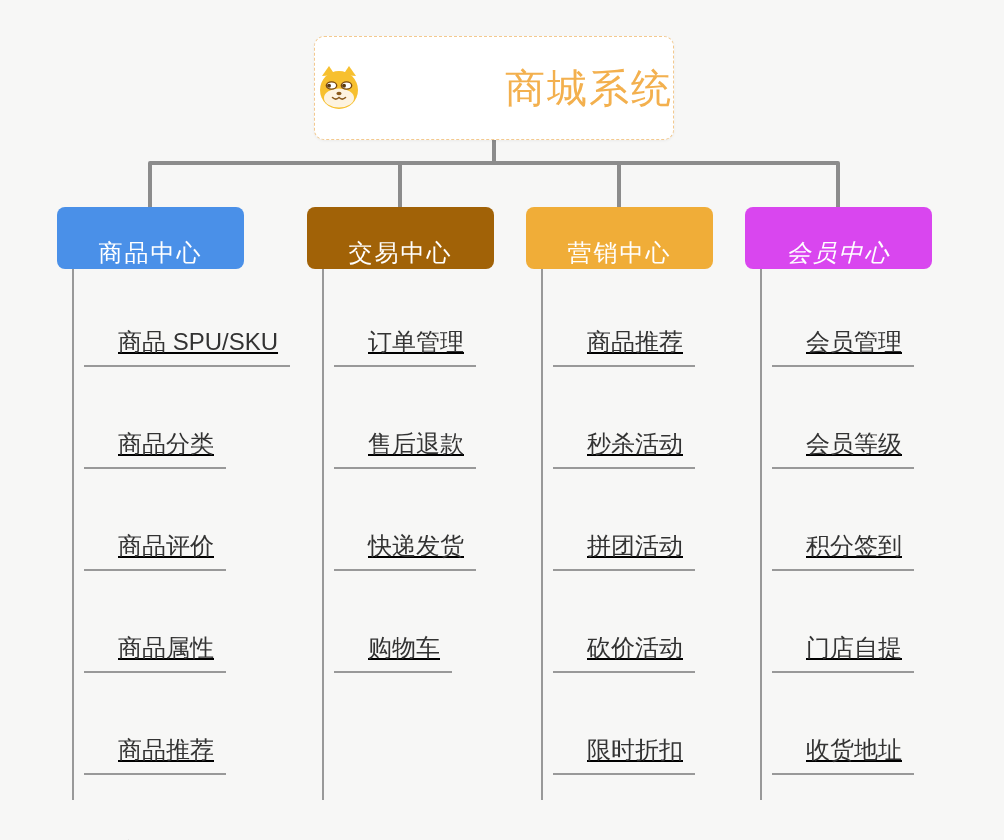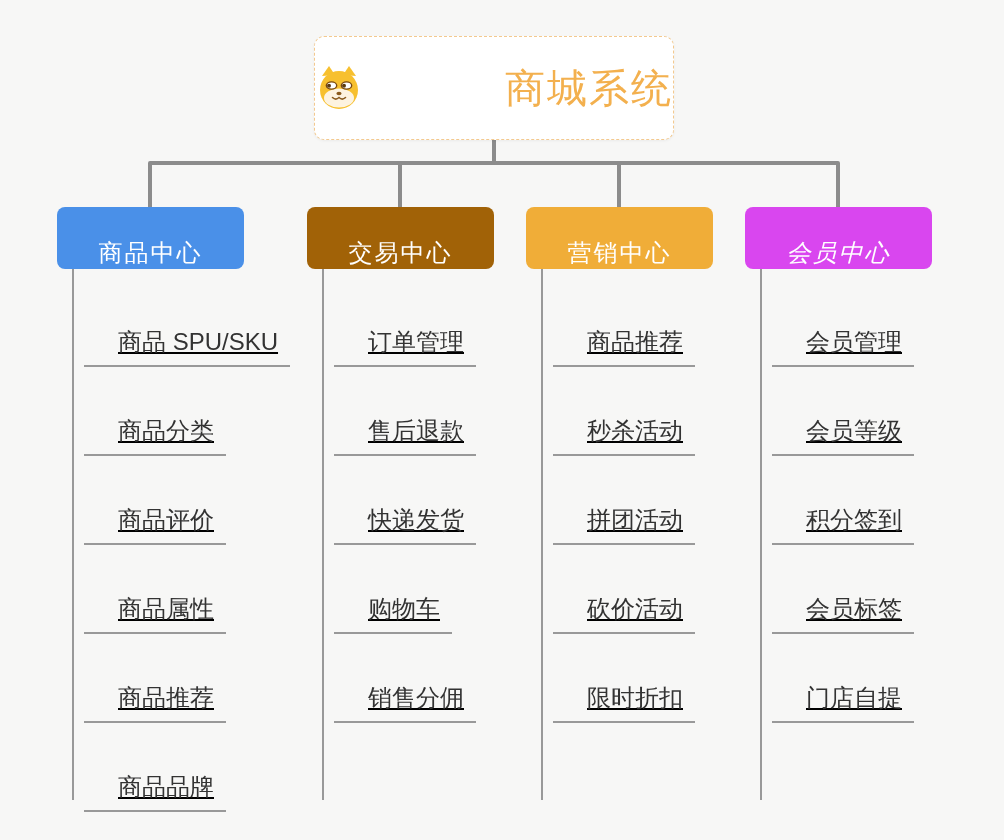--- a/index.html
+++ b/index.html
@@ -50,21 +50,21 @@
   
   .branch-items{
     list-style:none;margin:0;padding:12px;
     margin-left:15px;
     border-left:2px solid #999999;
     height:531px;
     box-sizing:border-box;
     text-decoration:underline;
   }
   .branch-items li{
-    height:89px;
+    height:102px;
     display:flex;
     align-items:flex-end;
   }
   .branch-items li:first-child{height:86px;}
   .item-label{
     display:inline-block;
     border-bottom:2px solid #999999;
     padding:0 12px 7px 34px;
     margin-left:-2px;
     font-size:24px;
@@ -143,23 +143,20 @@
         </li>
       <li>
           <span class="item-label">售后退款</span>
         </li>
       <li>
           <span class="item-label">快递发货</span>
         </li>
       <li>
           <span class="item-label">购物车</span>
         </li>
-      <li>
-          <span class="item-label">销售分佣</span>
-        </li>
     </ul>
   </div>
 
   <div class="branch b2">
     <div class="branch-box" style="background-color: rgb(240, 173, 56);">
       <span class="branch-label">营销中心</span>
     </div>
     <ul class="branch-items">
       <li>
           <span class="item-label">商品推荐</span>
@@ -187,21 +184,21 @@
       <li>
           <span class="item-label">会员管理</span>
         </li>
       <li>
           <span class="item-label">会员等级</span>
         </li>
       <li>
           <span class="item-label">积分签到</span>
         </li>
       <li>
-          <span class="item-label">会员标签</span>
-        </li>
-      <li>
           <span class="item-label">门店自提</span>
         </li>
+      <li>
+          <span class="item-label">收货地址</span>
+        </li>
     </ul>
   </div>
 
 </div>
 
 </body></html>

